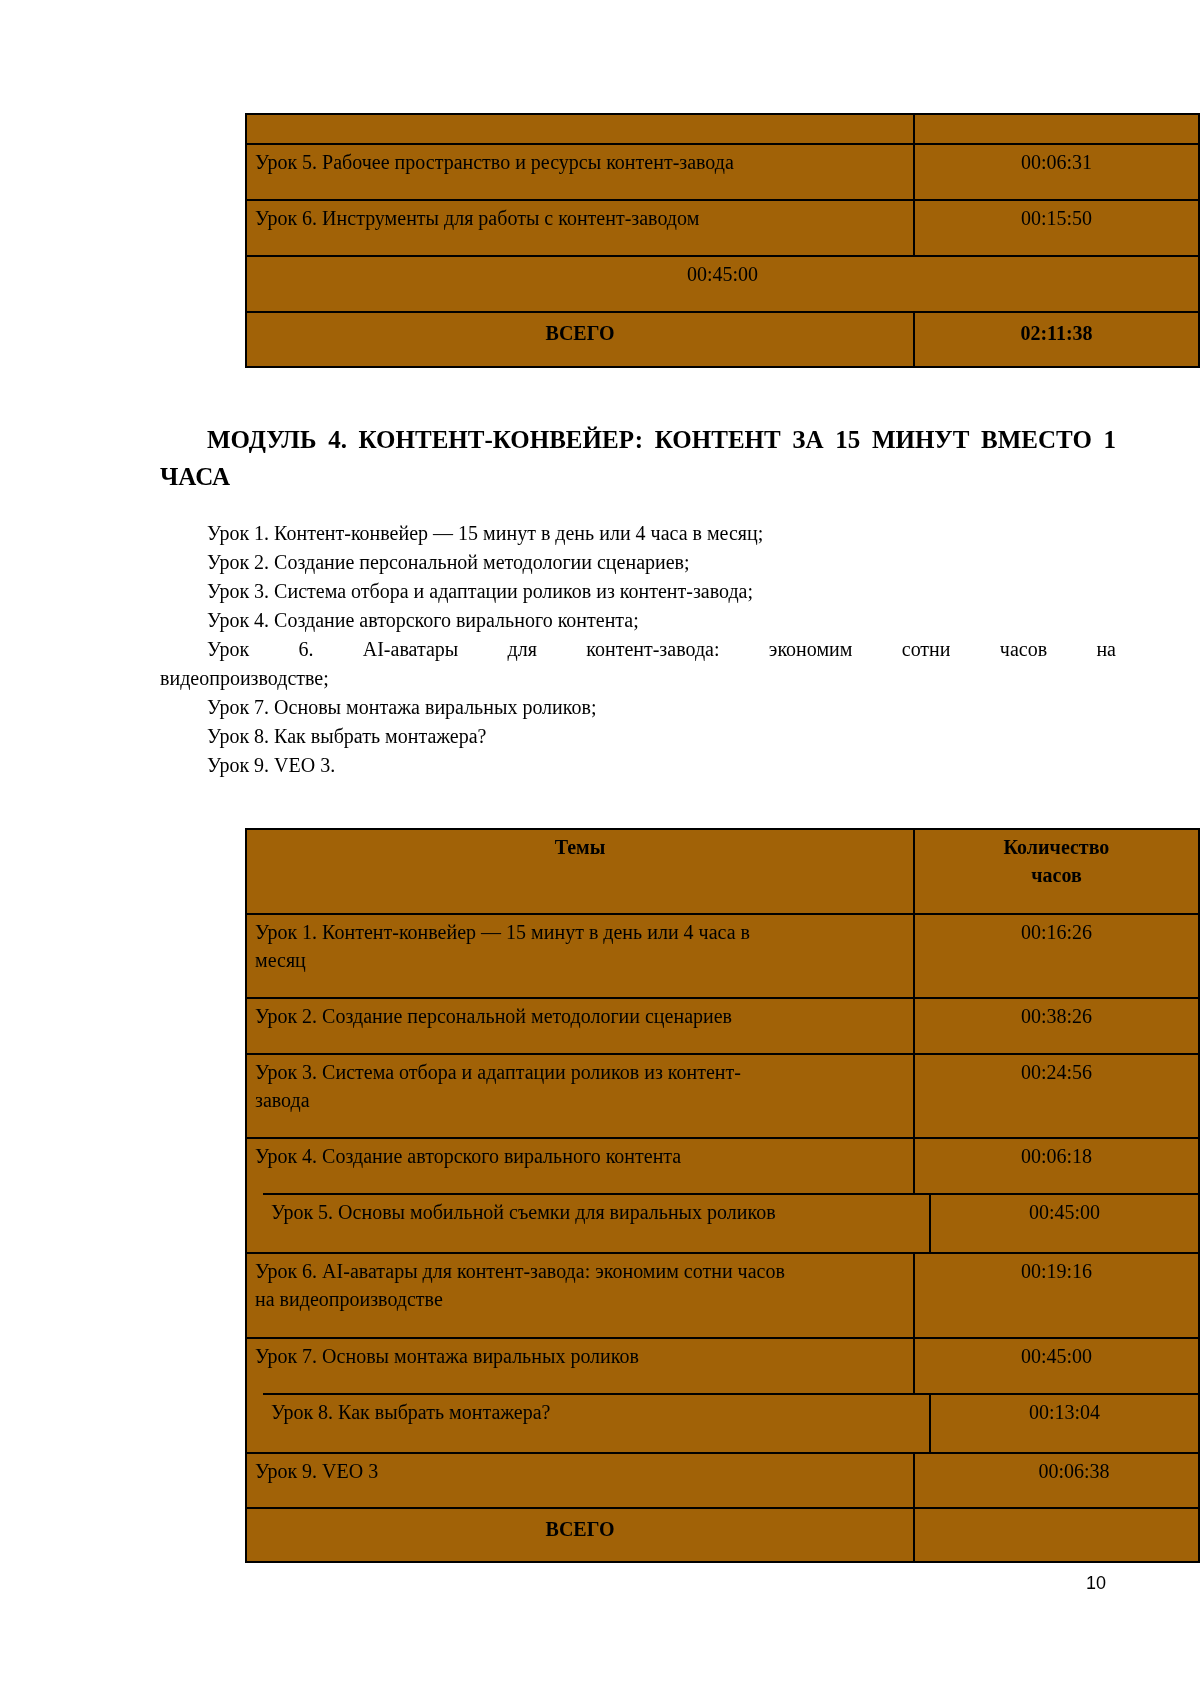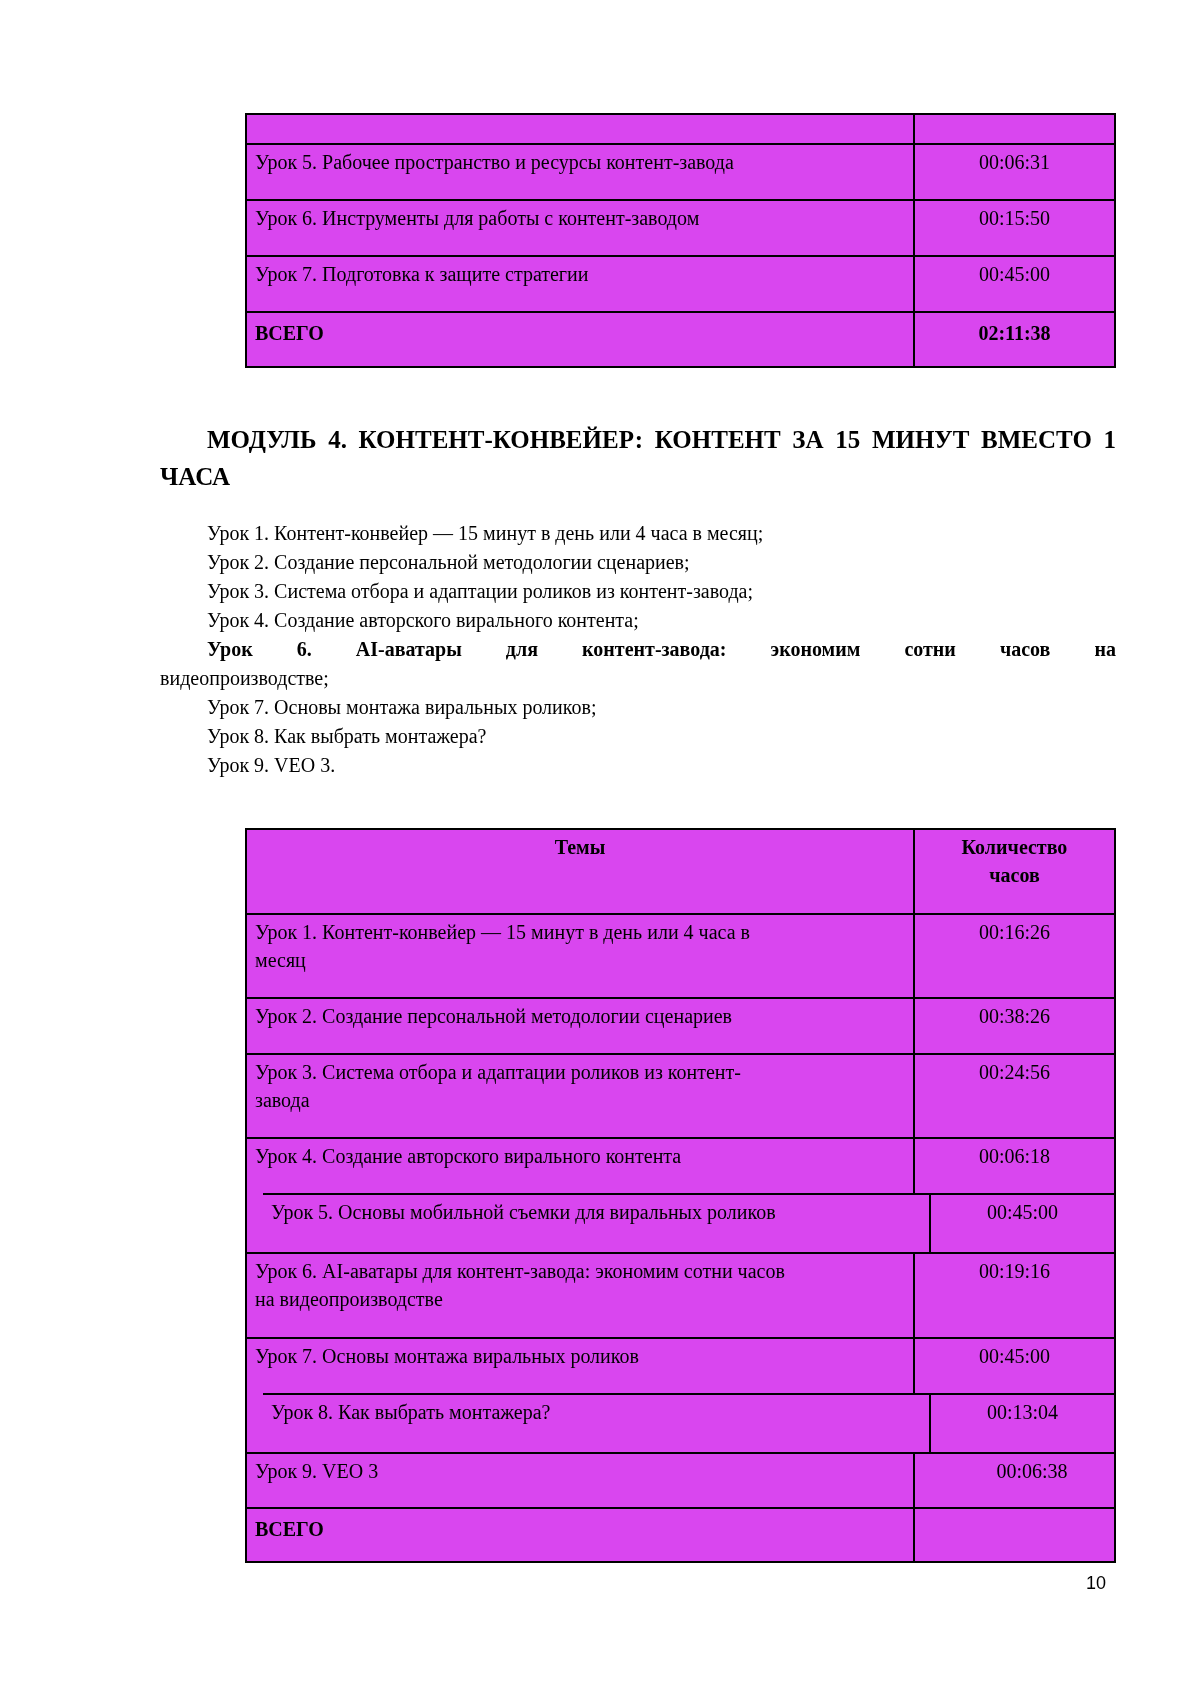--- a/index.html
+++ b/index.html
@@ -9,37 +9,37 @@
     background:#ffffff;
     font-family:"Liberation Serif","DejaVu Serif",serif;
     color:#000;
     margin:0 auto;
     overflow:hidden;
   }
   
   .doc-table{
     position:absolute;
     left:245px;
-    width:871px;
+    width:955px;
     border:2px solid #000;
     box-sizing:border-box;
-    background:#d946ef;
+    background:#a16207;
   }
   .t-row{display:flex;border-top:2px solid #000;}
   .t-row.first{border-top:none;}
   .cell{
     box-sizing:border-box;
     padding:3px 8px 0 8px;
     font-size:20px;
     line-height:28px;
     vertical-align:top;
   }
   .c1{width:668px;border-right:2px solid #000;}
   .c2{flex:1;text-align:center;border-radius:27px;}
-  .c1.right{text-align:left;font-weight:bold;}
+  .c1.right{text-align:center;font-weight:bold;}
   .c2.bold{font-weight:bold;}
   .head-cell{font-weight:bold;text-align:center;}
   
   .tt-r0{min-height:28px;}
   .tt-r{min-height:54px;}
   .tt-total{min-height:53px;}
   .tt-total .cell{padding-top:6px;}
   
   .mt-head{min-height:83px;}
   .mt-1l{min-height:54px;}
@@ -52,21 +52,21 @@
     position:absolute;left:160px;top:421px;width:956px;
     font-weight:bold;font-size:25px;line-height:37px;
   }
   .jline{text-align:justify;text-align-last:justify;text-indent:47px;}
   .lesson-list{
     position:absolute;left:160px;top:519px;width:956px;
     font-size:20px;line-height:29px;
   }
   .lesson{text-indent:47px;text-align:left;}
   .lesson-cont{text-indent:0;}
-  .lesson-just{text-indent:47px;text-align:justify;text-align-last:justify;font-weight:bold;}
+  .lesson-just{text-indent:47px;text-align:justify;text-align-last:justify;}
   
   .page-number{
     position:absolute;top:1572px;left:1086px;
     font-family:"Liberation Sans","DejaVu Sans",sans-serif;
     font-size:18px;line-height:22px;
   }
 </style>
 </head>
 <body>
 
@@ -79,21 +79,20 @@
     </div>
     <div class="t-row tt-r">
       <div class="cell c1">Урок 5. Рабочее пространство и ресурсы контент-завода</div>
       <div class="cell c2">00:06:31</div>
     </div>
     <div class="t-row tt-r">
       <div class="cell c1">Урок 6. Инструменты для работы с контент-заводом</div>
       <div class="cell c2">00:15:50</div>
     </div>
     <div class="t-row tt-r">
-      <div class="cell c1">Урок 7. Подготовка к защите стратегии</div>
       <div class="cell c2">00:45:00</div>
     </div>
     <div class="t-row tt-total">
       <div class="cell c1 right">ВСЕГО</div>
       <div class="cell c2 bold">02:11:38</div>
     </div>
   </div>
 
   <div class="module-heading">
     <div class="jline">МОДУЛЬ 4. КОНТЕНТ-КОНВЕЙЕР: КОНТЕНТ ЗА 15 МИНУТ ВМЕСТО 1</div>

